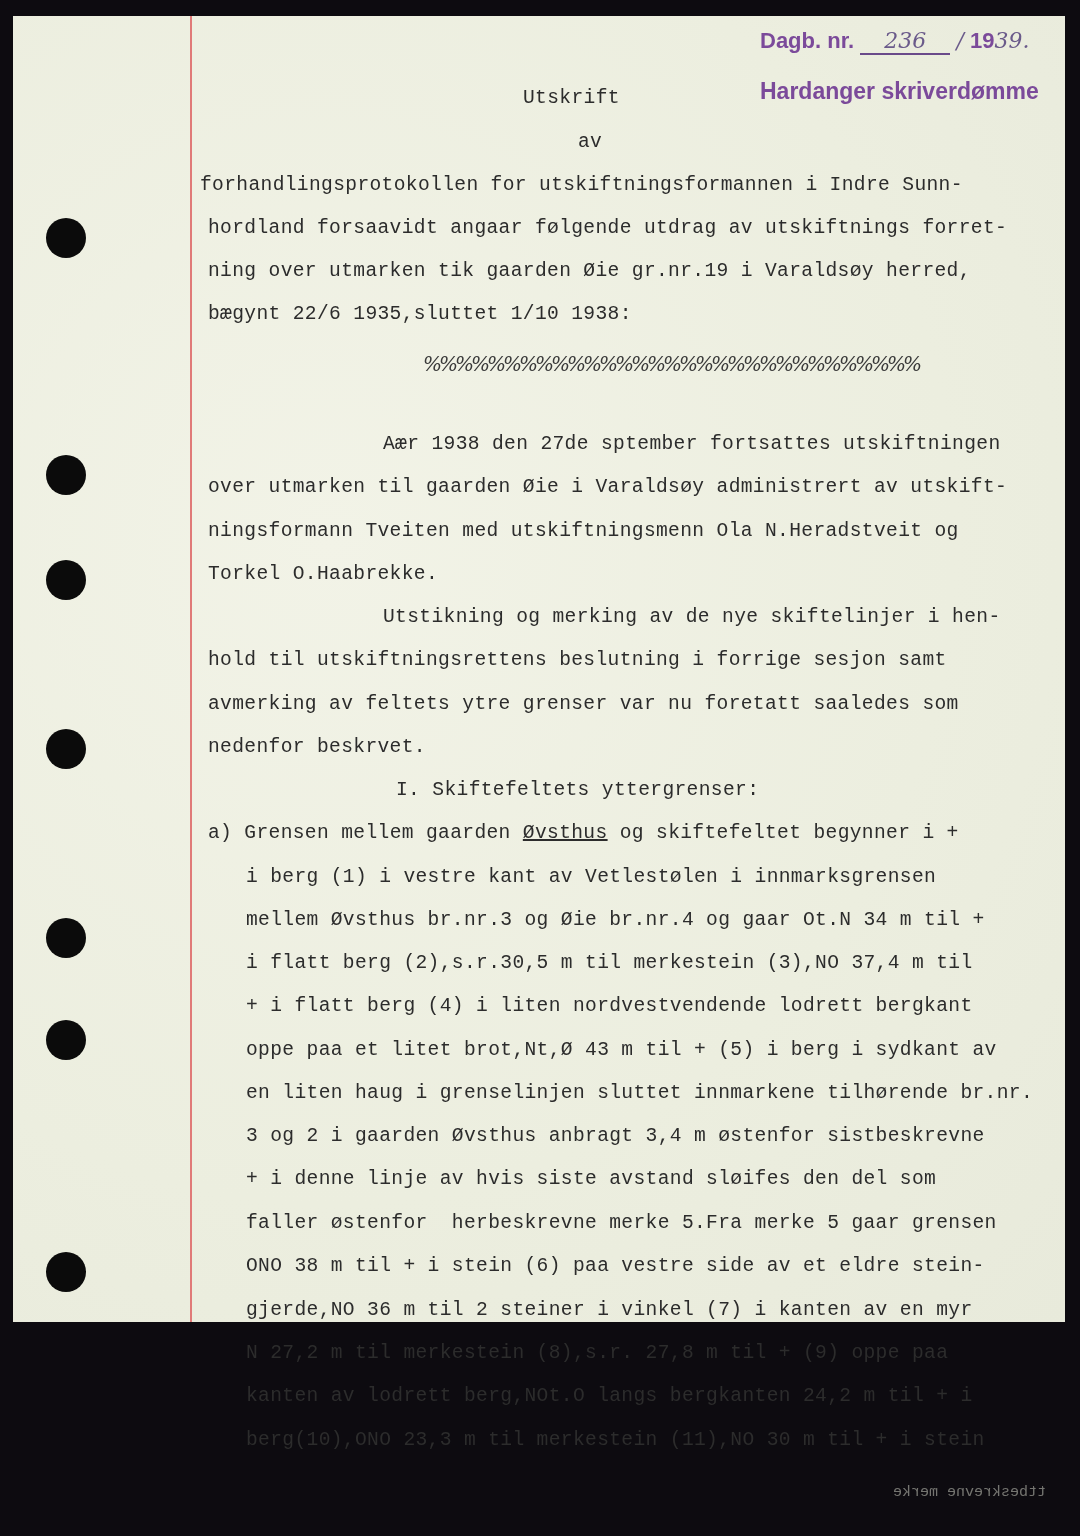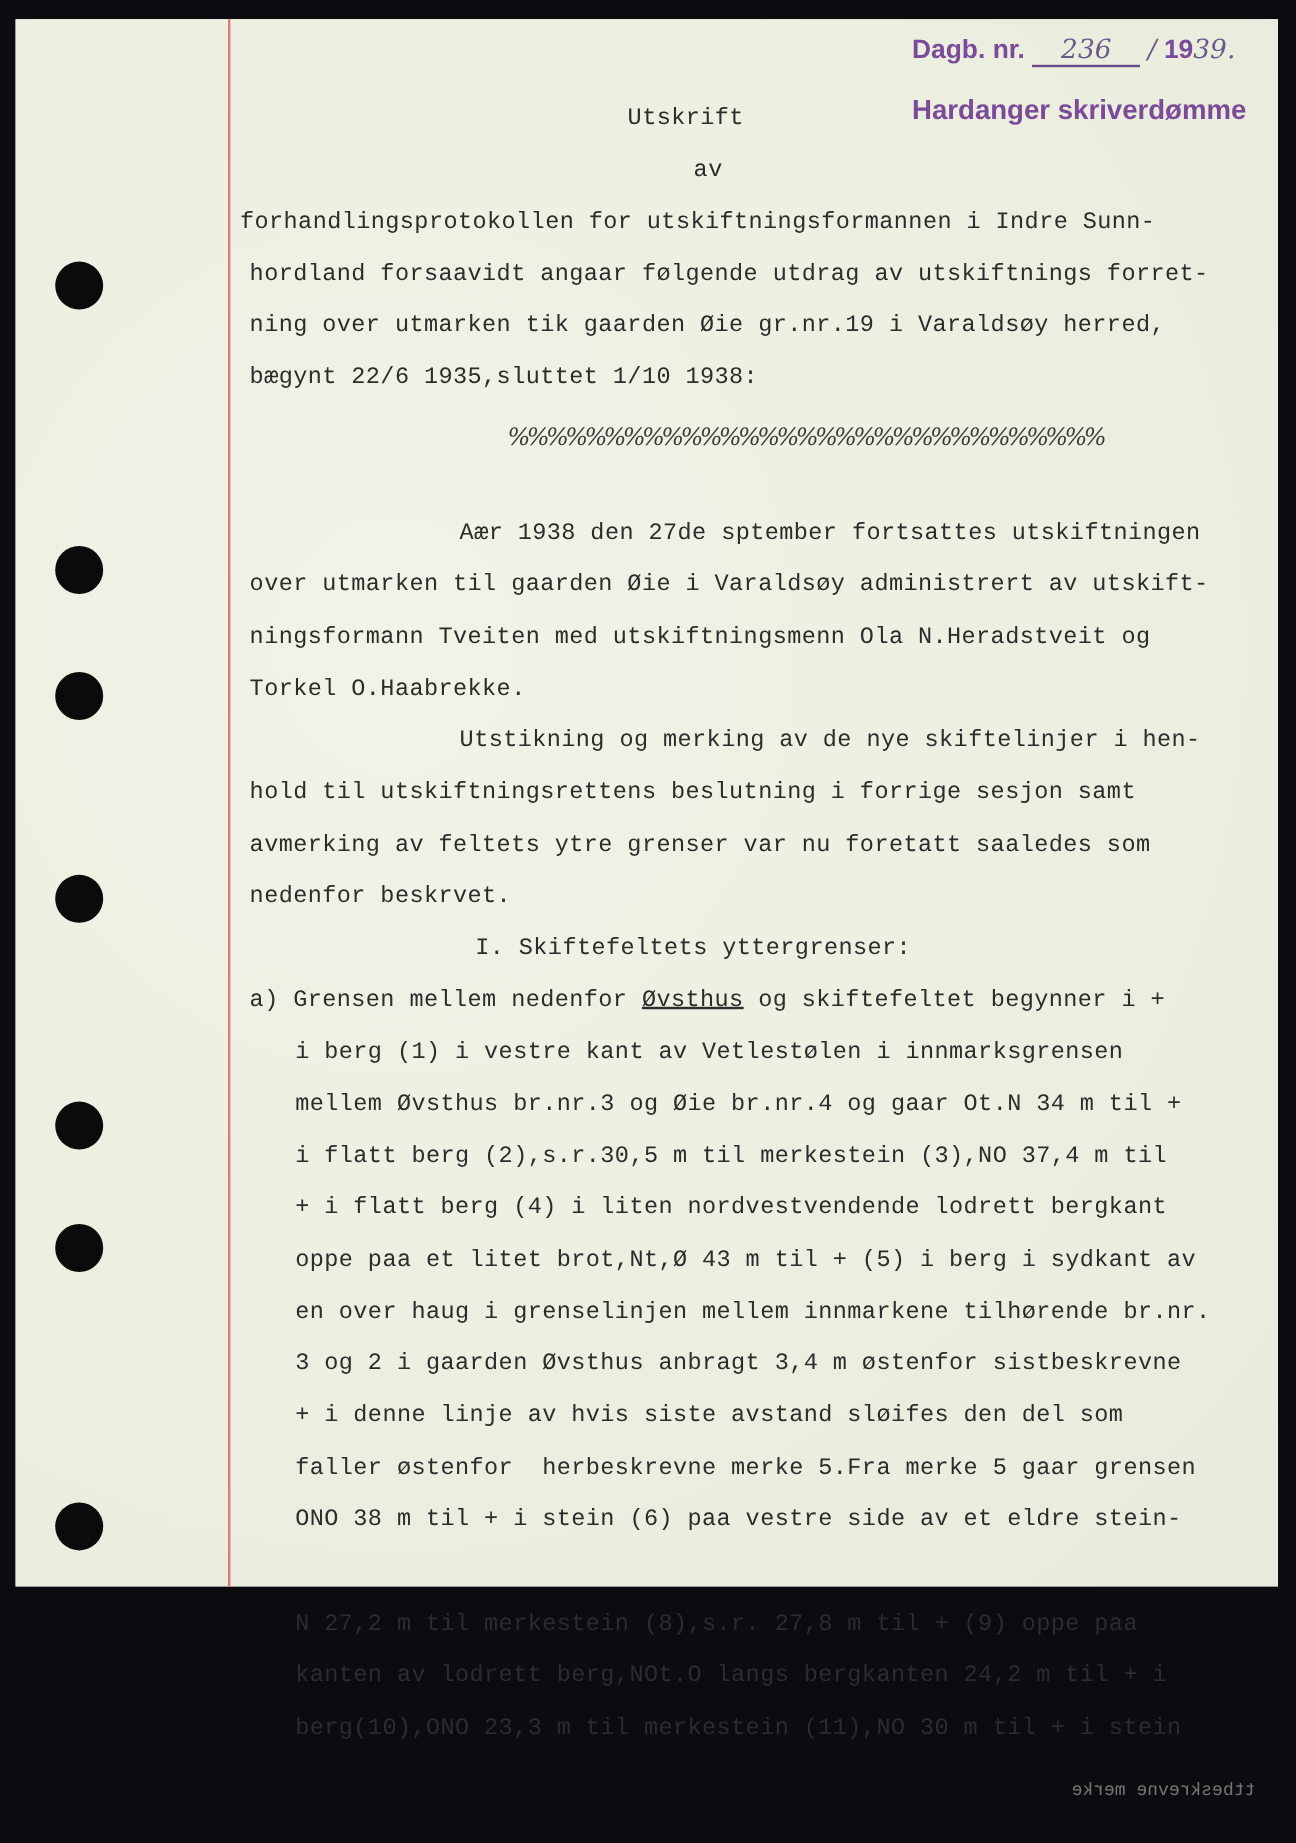--- a/index.html
+++ b/index.html
@@ -63,30 +63,31 @@
   <div class="line" style="left:195px; top:504px">ningsformann Tveiten med utskiftningsmenn Ola N.Heradstveit og</div>
   <div class="line" style="left:195px; top:547px">Torkel O.Haabrekke.</div>
 
   <div class="line" style="left:370px; top:590px">Utstikning og merking av de nye skiftelinjer i hen-</div>
   <div class="line" style="left:195px; top:633px">hold til utskiftningsrettens beslutning i forrige sesjon samt</div>
   <div class="line" style="left:195px; top:677px">avmerking av feltets ytre grenser var nu foretatt saaledes som</div>
   <div class="line" style="left:195px; top:720px">nedenfor beskrvet.</div>
 
   <div class="line" style="left:383px; top:763px">I. Skiftefeltets yttergrenser:</div>
 
-  <div class="line" style="left:195px; top:806px"><span>a)</span> <span>Grensen mellem nedenfor </span><span class="u">Øvsthus</span><span> og skiftefeltet begynner i +</span></div>
+  <div class="line" style="left:195px; top:806px"><span>a)</span> <span>Grensen mellem gaarden </span><span class="u">Øvsthus</span><span> og skiftefeltet begynner i +</span></div>
 
   <div class="line" style="left:233px; top:850px">i berg (1) i vestre kant av Vetlestølen i innmarksgrensen</div>
   <div class="line" style="left:233px; top:893px">mellem Øvsthus br.nr.3 og Øie br.nr.4 og gaar Ot.N 34 m til +</div>
   <div class="line" style="left:233px; top:936px">i flatt berg (2),s.r.30,5 m til merkestein (3),NO 37,4 m til</div>
   <div class="line" style="left:233px; top:979px">+ i flatt berg (4) i liten nordvestvendende lodrett bergkant</div>
   <div class="line" style="left:233px; top:1023px">oppe paa et litet brot,Nt,Ø 43 m til + (5) i berg i sydkant av</div>
-  <div class="line" style="left:233px; top:1066px">en over haug i grenselinjen mellem innmarkene tilhørende br.nr.</div>
+  <div class="line" style="left:233px; top:1066px">en liten haug i grenselinjen sluttet innmarkene tilhørende br.nr.</div>
   <div class="line" style="left:233px; top:1109px">3 og 2 i gaarden Øvsthus anbragt 3,4 m østenfor sistbeskrevne</div>
   <div class="line" style="left:233px; top:1152px">+ i denne linje av hvis siste avstand sløifes den del som</div>
   <div class="line" style="left:233px; top:1196px">faller østenfor  herbeskrevne merke 5.Fra merke 5 gaar grensen</div>
   <div class="line" style="left:233px; top:1239px">ONO 38 m til + i stein (6) paa vestre side av et eldre stein-</div>
+  <div class="line" style="left:233px; top:1283px">gjerde,NO 36 m til 2 steiner i vinkel (7) i kanten av en myr</div>
   <div class="line" style="left:233px; top:1326px">N 27,2 m til merkestein (8),s.r. 27,8 m til + (9) oppe paa</div>
   <div class="line" style="left:233px; top:1369px">kanten av lodrett berg,NOt.O langs bergkanten 24,2 m til + i</div>
   <div class="line" style="left:233px; top:1413px">berg(10),ONO 23,3 m til merkestein (11),NO 30 m til + i stein</div>
 
   <div class="bleed">ttbeskrevne merke</div>
 </div>
 
 </body></html>

